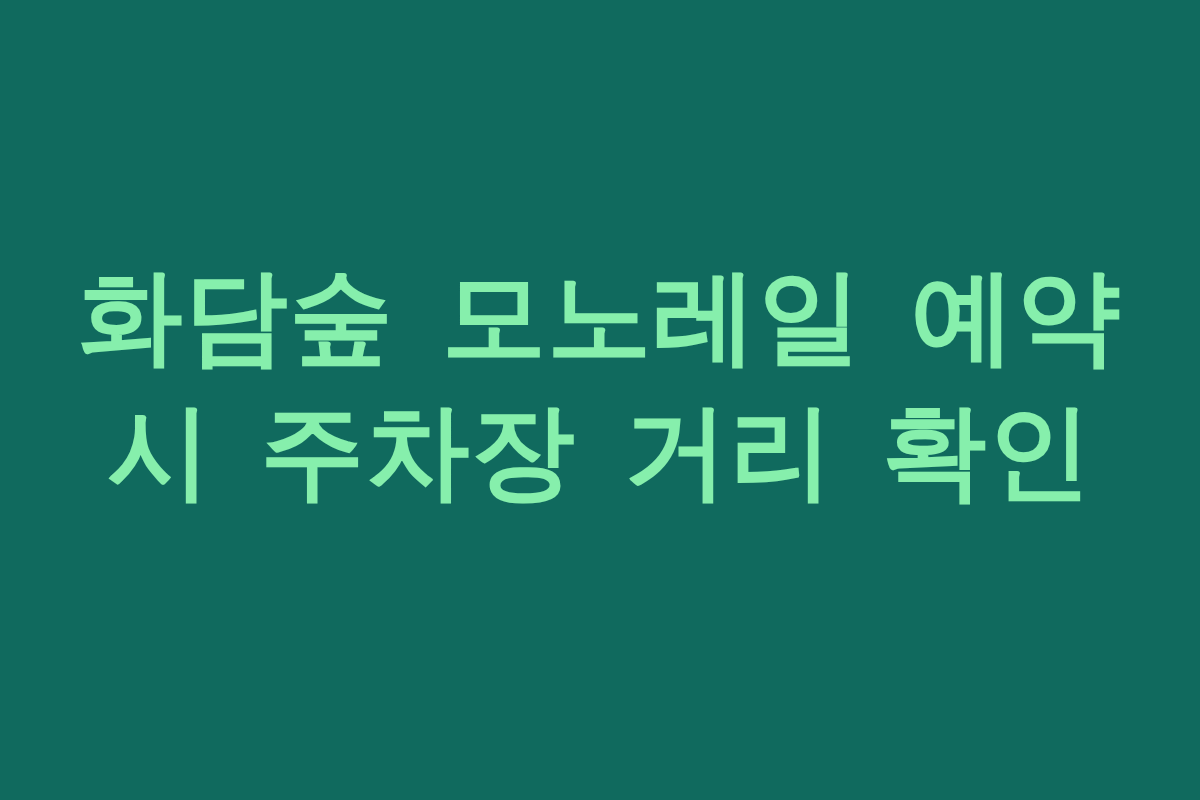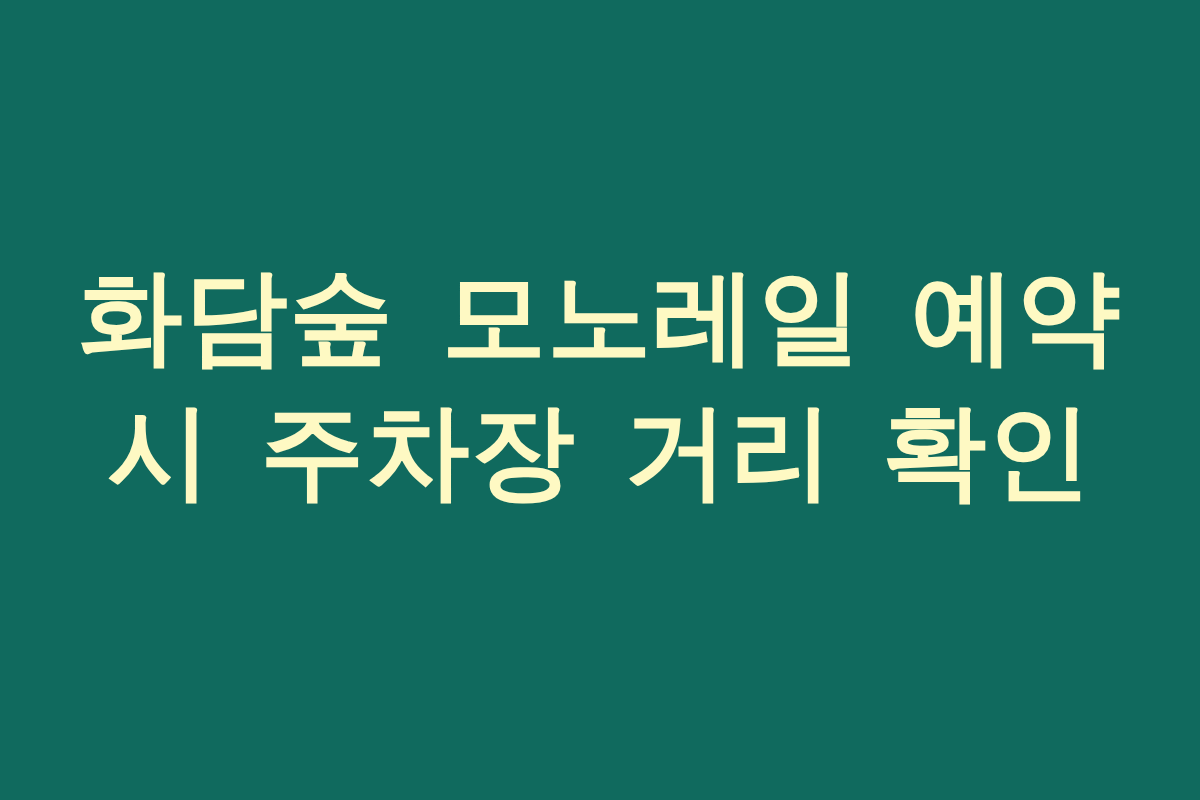--- a/index.html
+++ b/index.html
@@ -53,19 +53,19 @@
     margin-top: 2px;
   }
 </style>
 </head>
 <body>
 
 <div id="thumbnail-card" style="background-color: rgb(16, 106, 94);">
 
   <div id="headline-block">
 
-    <span class="headline-line" style="color: #fef9c3;">화담숲 모노레일 예약</span>
+    <span class="headline-line" style="color: #86efac;">화담숲 모노레일 예약</span>
 
-    <span class="headline-line" style="color: #fef9c3;">시 주차장 거리 확인</span>
+    <span class="headline-line" style="color: #86efac;">시 주차장 거리 확인</span>
 
   </div>
 
 </div>
 
 </body></html>

